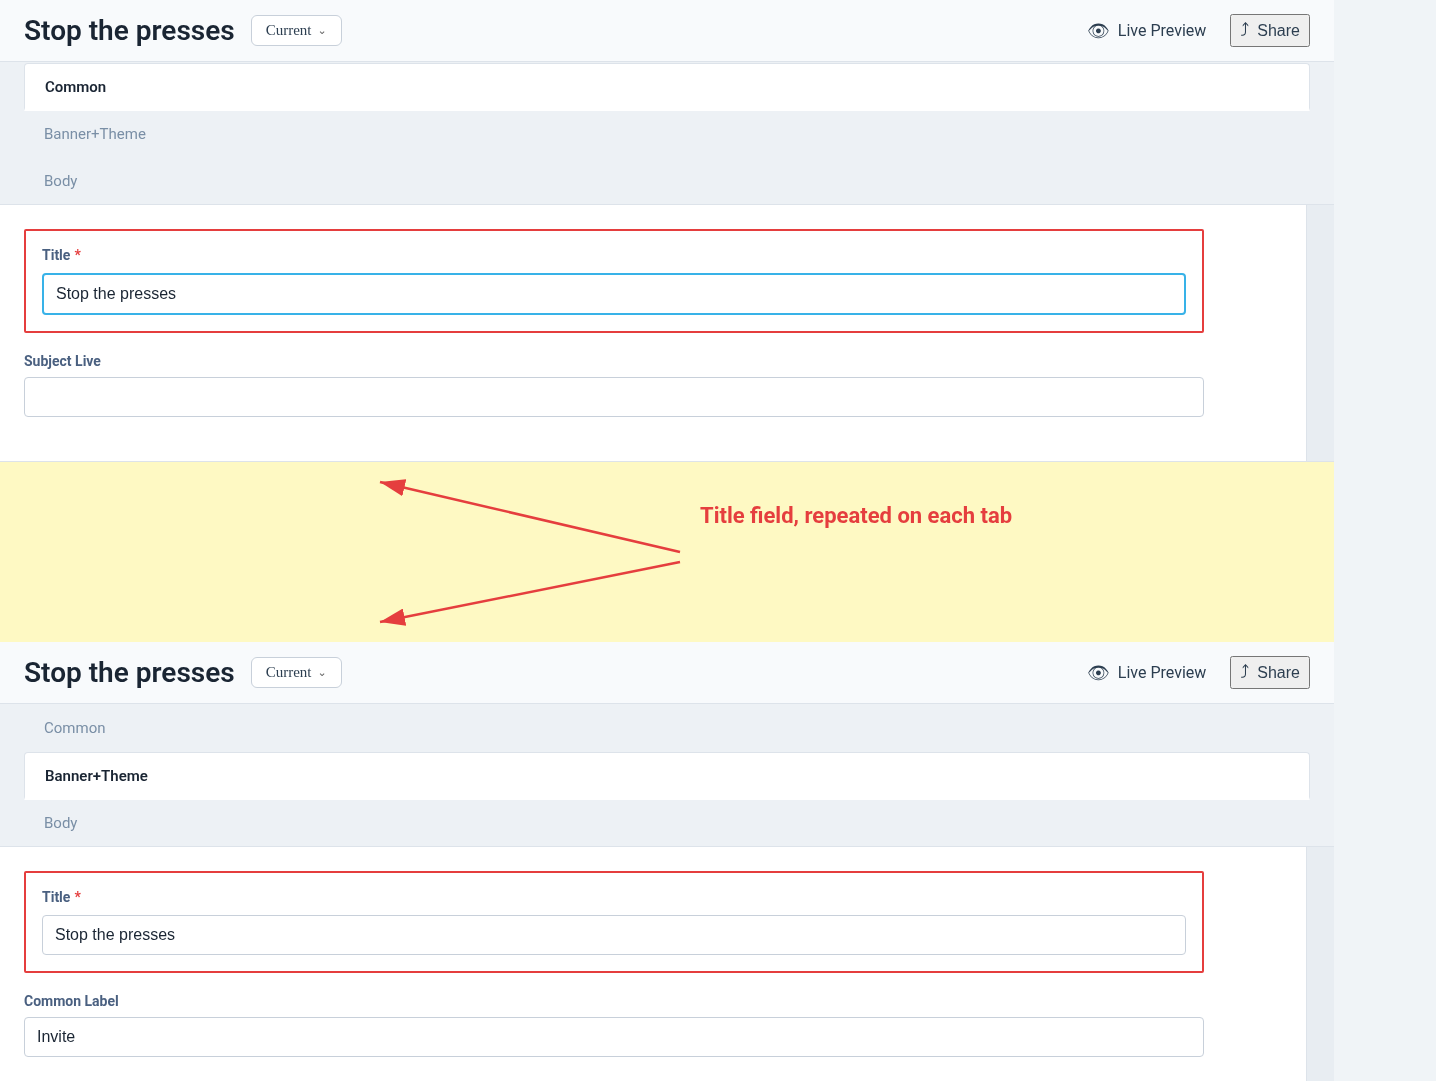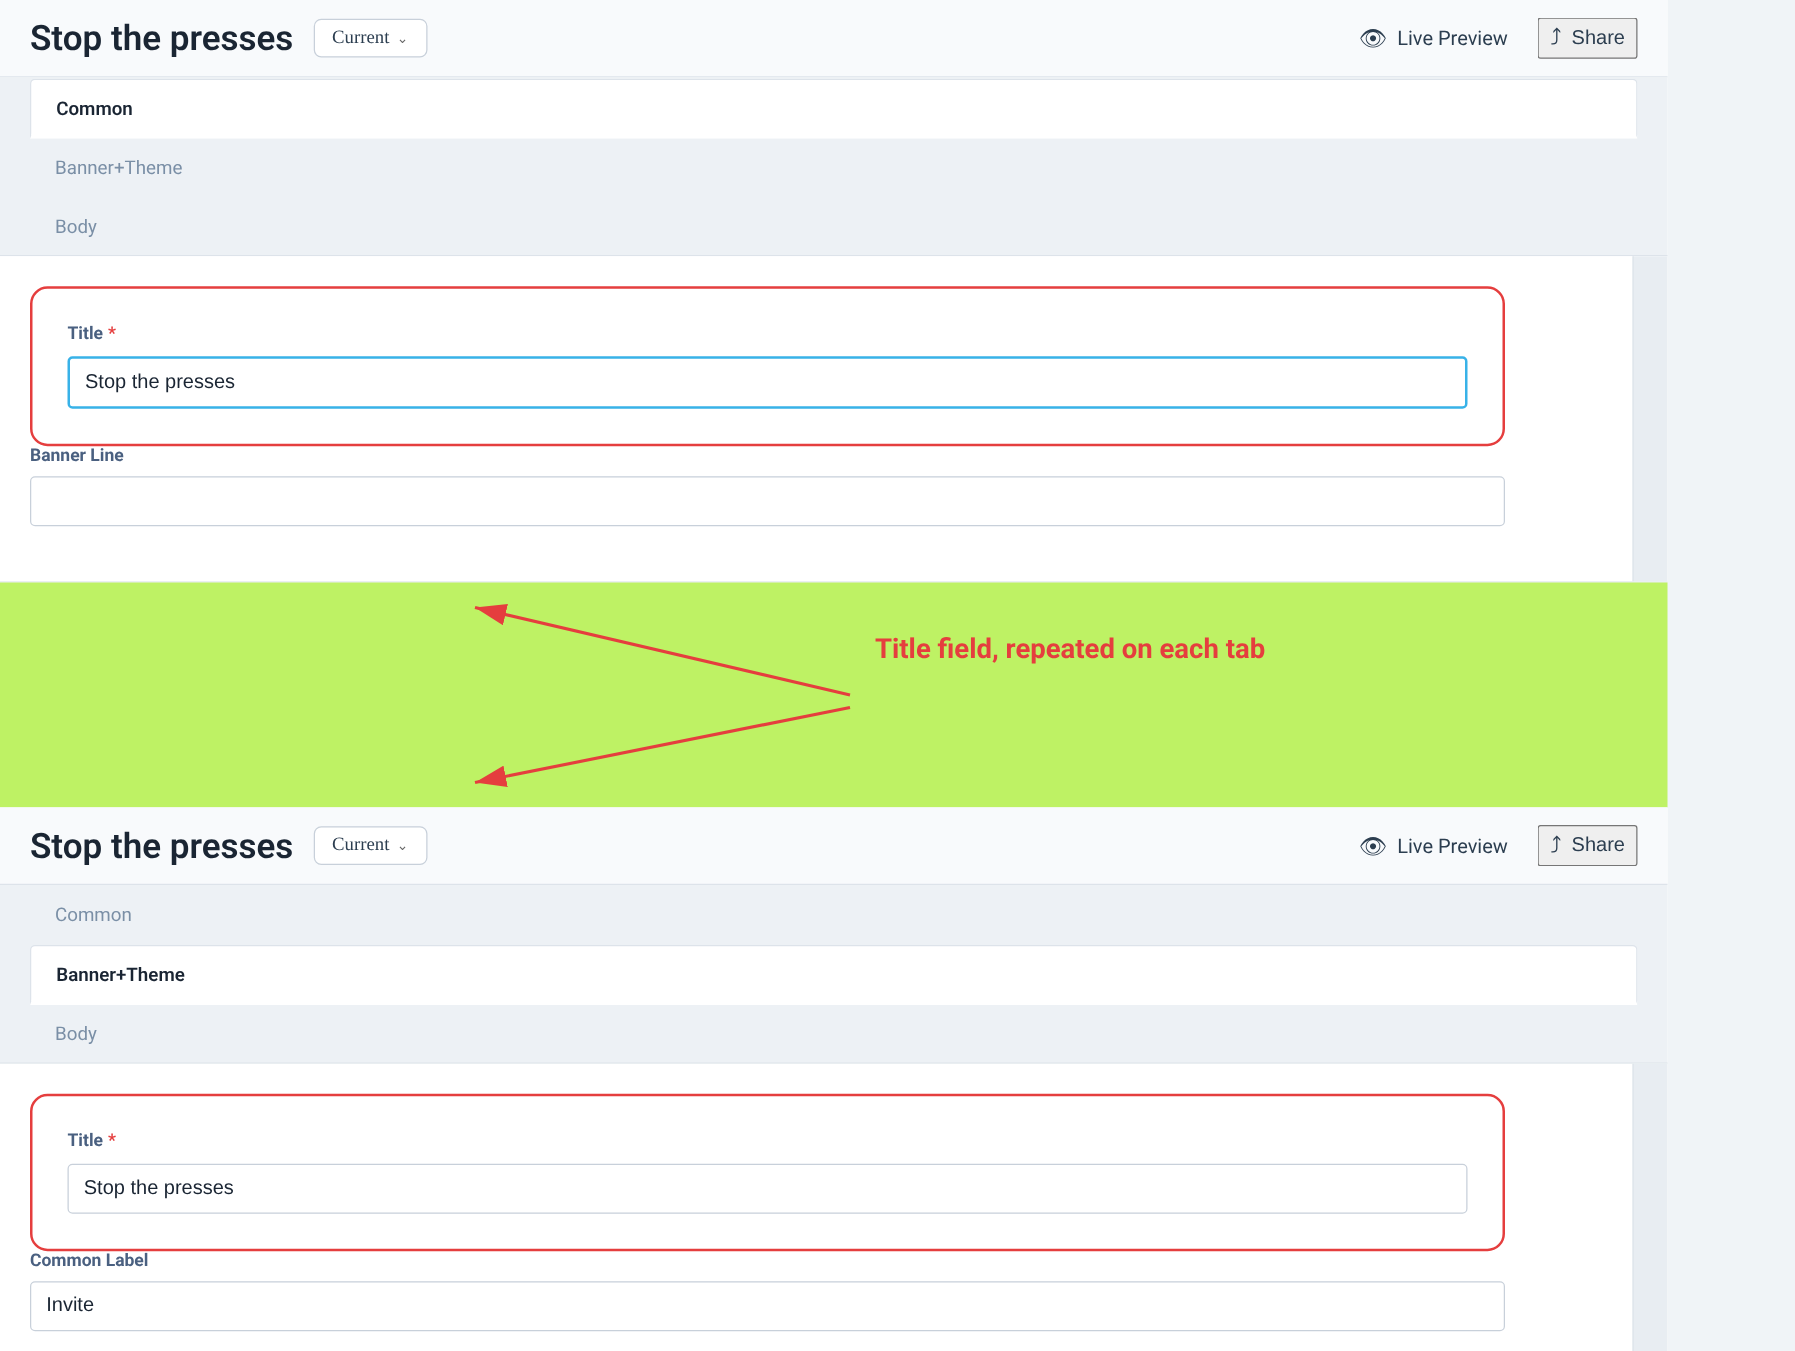--- a/index.html
+++ b/index.html
@@ -108,22 +108,23 @@
     }
 
     
     .panel-content {
       padding: 24px;
       background: #fff;
     }
 
     .field-section {
       border: 2px solid #e53e3e;
-      border-radius: 14px;
-      padding: 28px;
+      border-radius: 2px;
+      padding: 16px;
+      margin-bottom: 20px;
     }
 
     .field-label {
       font-size: 14px;
       font-weight: 700;
       color: #4a6080;
       margin-bottom: 10px;
       display: flex;
       align-items: center;
       gap: 4px;
@@ -238,33 +239,33 @@
           <div class="field-section">
             <div class="field-label">
               <span>Title</span>
               <span class="required-star">*</span>
             </div>
             <input class="field-input" type="text" value="Stop the presses" style="">
           </div>
 
           <div class="field-group">
             <div class="field-label">
-              <span>Banner Line</span>
+              <span>Subject Live</span>
             </div>
             <input class="field-input no-border" type="text" value="" style="">
           </div>
 
         </div>
       </div>
 
       <div class="right-sidebar-hint"></div>
     </div>
   </div>
 
-  <div style="position: relative; height: 180px; background: #bef264; overflow: visible;">
+  <div style="position: relative; height: 180px; background: #fef9c3; overflow: visible;">
     <svg class="arrow-svg" viewBox="0 0 1436 180" xmlns="http://www.w3.org/2000/svg" style="position:absolute; top:0; left:0; width:1436px; height:180px;">
 
       <defs>
         <marker id="arrowhead" markerWidth="10" markerHeight="7" refX="10" refY="3.5" orient="auto">
           <polygon points="0 0, 10 3.5, 0 7" fill="#e53e3e"></polygon>
         </marker>
       </defs>
 
       <line x1="680" y1="90" x2="380" y2="20" stroke="#e53e3e" stroke-width="2.5" marker-end="url(#arrowhead)"></line>
 

